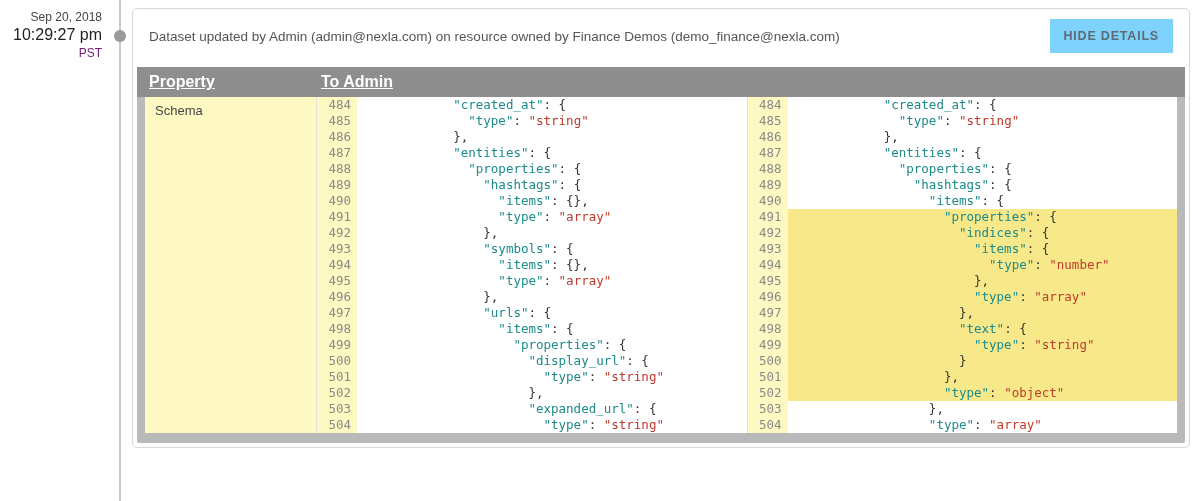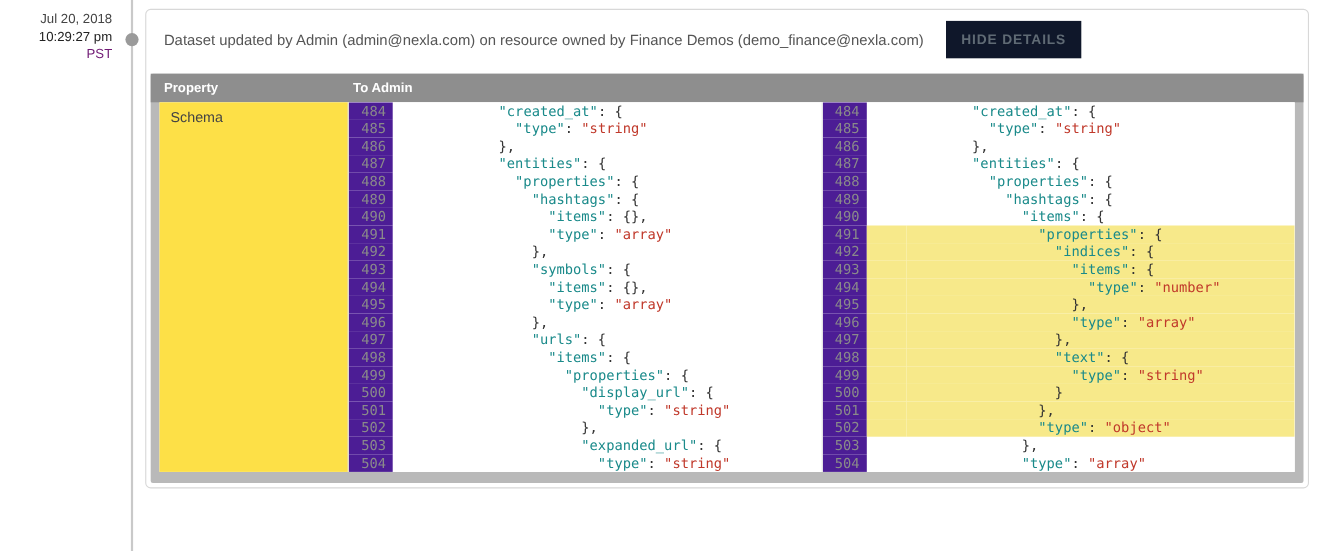--- a/index.html
+++ b/index.html
@@ -17,21 +17,21 @@
     height: 100%;
   }
   .timeline-col {
     width: 110px;
     padding: 10px 8px 0 0;
     text-align: right;
     position: relative;
     flex-shrink: 0;
   }
   .timeline-col .date { font-size: 12px; color: #444; }
-  .timeline-col .time { font-size: 12px; color: #222; margin-top: 2px; }
+  .timeline-col .time { font-size: 16px; color: #222; margin-top: 2px; }
   .timeline-col .tz { font-size: 12px; color: #701a75; margin-top: 2px; }
   .timeline-rail {
     position: absolute;
     top: 0;
     right: -11px;
     width: 2px;
     height: 600px;
     background: #c9c9c9;
   }
   .timeline-dot {
@@ -49,63 +49,65 @@
     padding: 8px 10px 10px 22px;
   }
   .card {
     border: 1px solid #d8d8d8;
     border-radius: 5px;
     background: #fff;
     overflow: hidden;
   }
   .card-header {
     display: flex;
+    justify-content: space-between;
     align-items: center;
     padding: 10px 16px 8px 16px;
     gap: 20px;
   }
   .card-title {
     font-size: 13.5px;
     color: #555;
   }
   .hide-details {
-    background: #0f172a;
+    background: #7dd3fc;
     color: #5f6a74;
     font-size: 12.5px;
     font-weight: 600;
     letter-spacing: 0.8px;
     padding: 10px 14px;
     border: none;
     cursor: pointer;
   }
   .diff-wrap {
     background: #b9b9b9;
     padding: 0 8px 10px 8px;
     margin: 6px 4px 4px 4px;
     border-radius: 2px;
   }
   .diff-header {
     display: flex;
     color: #fff;
     font-weight: 600;
-    font-size: 12px;
+    font-size: 16px;
     background: #8e8e8e;
     margin: 0 -8px;
     padding: 6px 12px;
+    text-decoration: underline;
   }
   .diff-header .col-prop { width: 172px; }
   .diff-header .col-from { flex: 1; }
   .diff-header .col-to { flex: 1; }
   .diff-body {
     display: flex;
     background: #fff;
   }
   .prop-cell {
     width: 172px;
-    background: #fde047;
+    background: #fef9c3;
     border-right: 1px solid #e2e2e2;
     padding: 6px 10px;
     font-size: 13px;
     color: #444;
   }
   .code-pane {
     flex: 1;
     background: #fff;
     overflow: hidden;
   }
@@ -116,21 +118,21 @@
     font-size: 12.5px;
     line-height: 16px;
     height: 16px;
     white-space: pre;
   }
   .gutter {
     width: 40px;
     text-align: right;
     padding-right: 6px;
     color: #8a8a8a;
-    background: #4c1d95;
+    background: #fef9c3;
     user-select: none;
     flex-shrink: 0;
   }
   .guides {
     width: 36px;
     flex-shrink: 0;
   }
   .content { flex: 1; }
   .hl-line .content, .hl-line .guides { background: #f7e98a; }
   .seg-key { color: #1a8a8a; }
@@ -138,21 +140,21 @@
   .seg-punc { color: #333; }
   .seg-sp { }
 </style>
 </head>
 <body>
 
 <div class="page">
   <div class="timeline-col">
     <div class="timeline-rail"></div>
     <div class="timeline-dot"></div>
-    <div class="date">Jul 20, 2018</div>
+    <div class="date">Sep 20, 2018</div>
     <div class="time">10:29:27 pm</div>
     <div class="tz">PST</div>
   </div>
 
   <div class="main-col">
     <div class="card">
       <div class="card-header">
         <div class="card-title">Dataset updated by Admin (admin@nexla.com) on resource owned by Finance Demos (demo_finance@nexla.com)</div>
         <button class="hide-details">HIDE DETAILS</button>
       </div>

